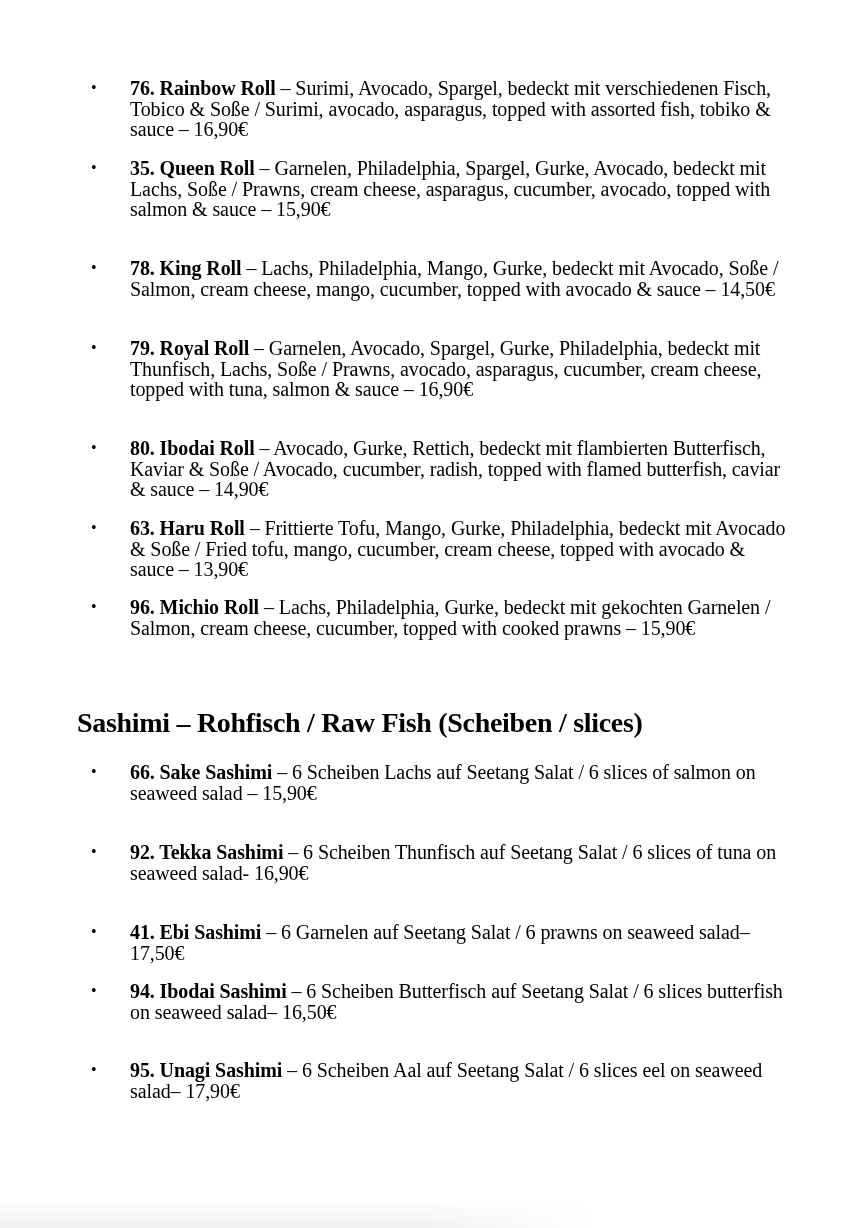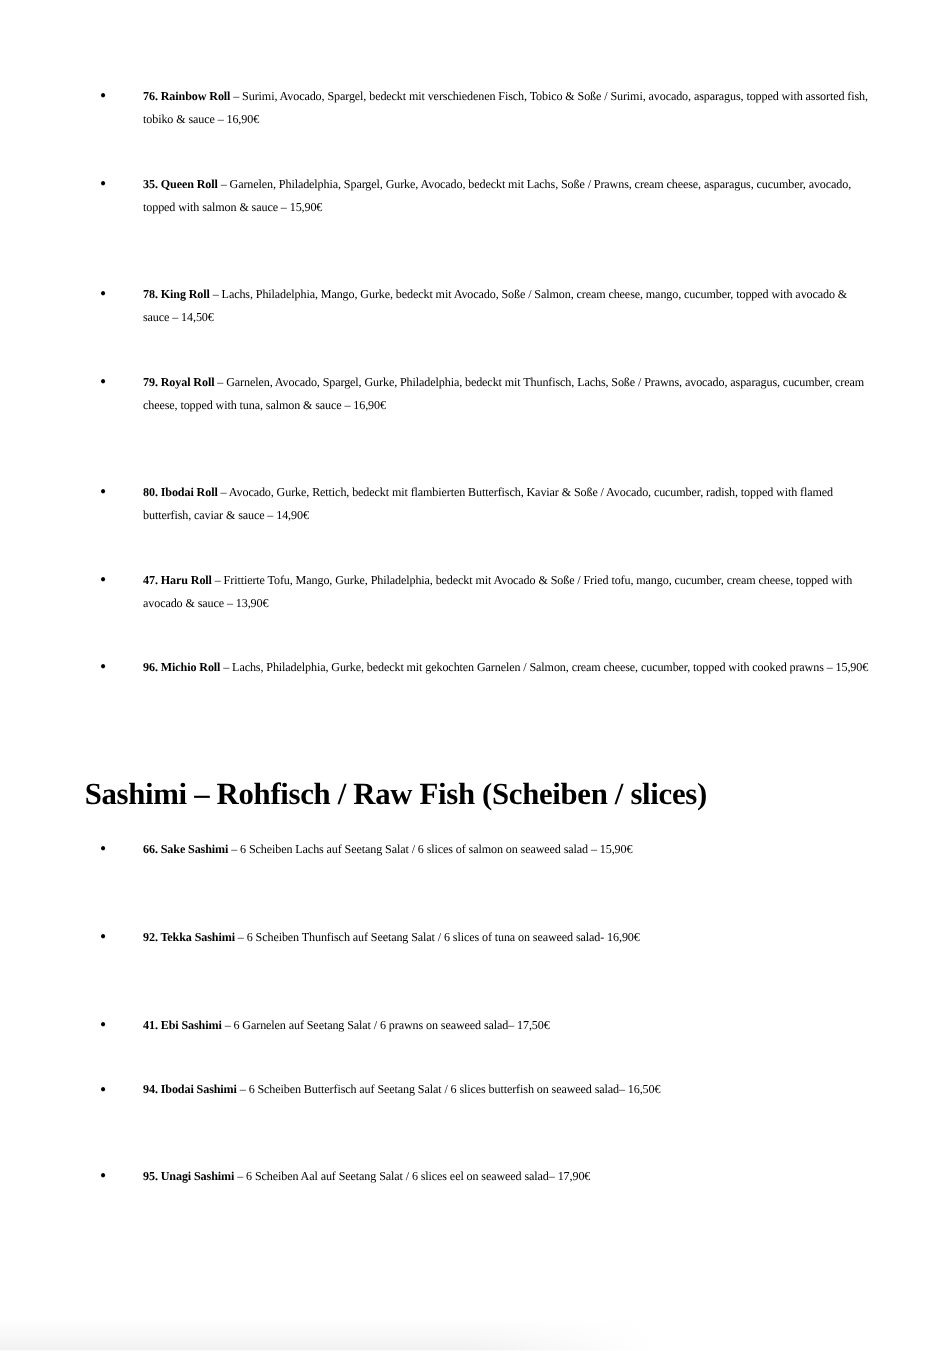--- a/index.html
+++ b/index.html
@@ -51,21 +51,21 @@
       left: 91px;
       top: 0;
       font-size: 16px;
       line-height: 20.5px;
     }
     .item-text {
       position: absolute;
       left: 130px;
       top: 0;
       width: 660px;
-      font-size: 11px;
+      font-size: 20px;
       line-height: 20.5px;
       letter-spacing: -0.1px;
     }
     .item-name {
       font-weight: bold;
     }
     .section-heading {
       position: absolute;
       left: 77px;
       top: 707px;
@@ -97,21 +97,21 @@
     <li class="menu-item" style="top:338px;">
       <span class="bullet">•</span>
       <span class="item-text"><span class="item-name">79. Royal Roll</span><span> – Garnelen, Avocado, Spargel, Gurke, Philadelphia, bedeckt mit Thunfisch, Lachs, Soße / Prawns, avocado, asparagus, cucumber, cream cheese, topped with tuna, salmon &amp; sauce – 16,90€</span></span>
     </li>
     <li class="menu-item" style="top:438px;">
       <span class="bullet">•</span>
       <span class="item-text"><span class="item-name">80. Ibodai Roll</span><span> – Avocado, Gurke, Rettich, bedeckt mit flambierten Butterfisch, Kaviar &amp; Soße / Avocado, cucumber, radish, topped with flamed butterfish, caviar &amp; sauce – 14,90€</span></span>
     </li>
     <li class="menu-item" style="top:518px;">
       <span class="bullet">•</span>
-      <span class="item-text"><span class="item-name">47. Haru Roll</span><span> – Frittierte Tofu, Mango, Gurke, Philadelphia, bedeckt mit Avocado &amp; Soße / Fried tofu, mango, cucumber, cream cheese, topped with avocado &amp; sauce – 13,90€</span></span>
+      <span class="item-text"><span class="item-name">63. Haru Roll</span><span> – Frittierte Tofu, Mango, Gurke, Philadelphia, bedeckt mit Avocado &amp; Soße / Fried tofu, mango, cucumber, cream cheese, topped with avocado &amp; sauce – 13,90€</span></span>
     </li>
     <li class="menu-item" style="top:597px;">
       <span class="bullet">•</span>
       <span class="item-text"><span class="item-name">96. Michio Roll</span><span> – Lachs, Philadelphia, Gurke, bedeckt mit gekochten Garnelen / Salmon, cream cheese, cucumber, topped with cooked prawns – 15,90€</span></span>
     </li>
   </ul>
 
   <h2 class="section-heading">Sashimi – Rohfisch / Raw Fish (Scheiben / slices)</h2>
 
   <ul class="menu-list" style="top:0;">

